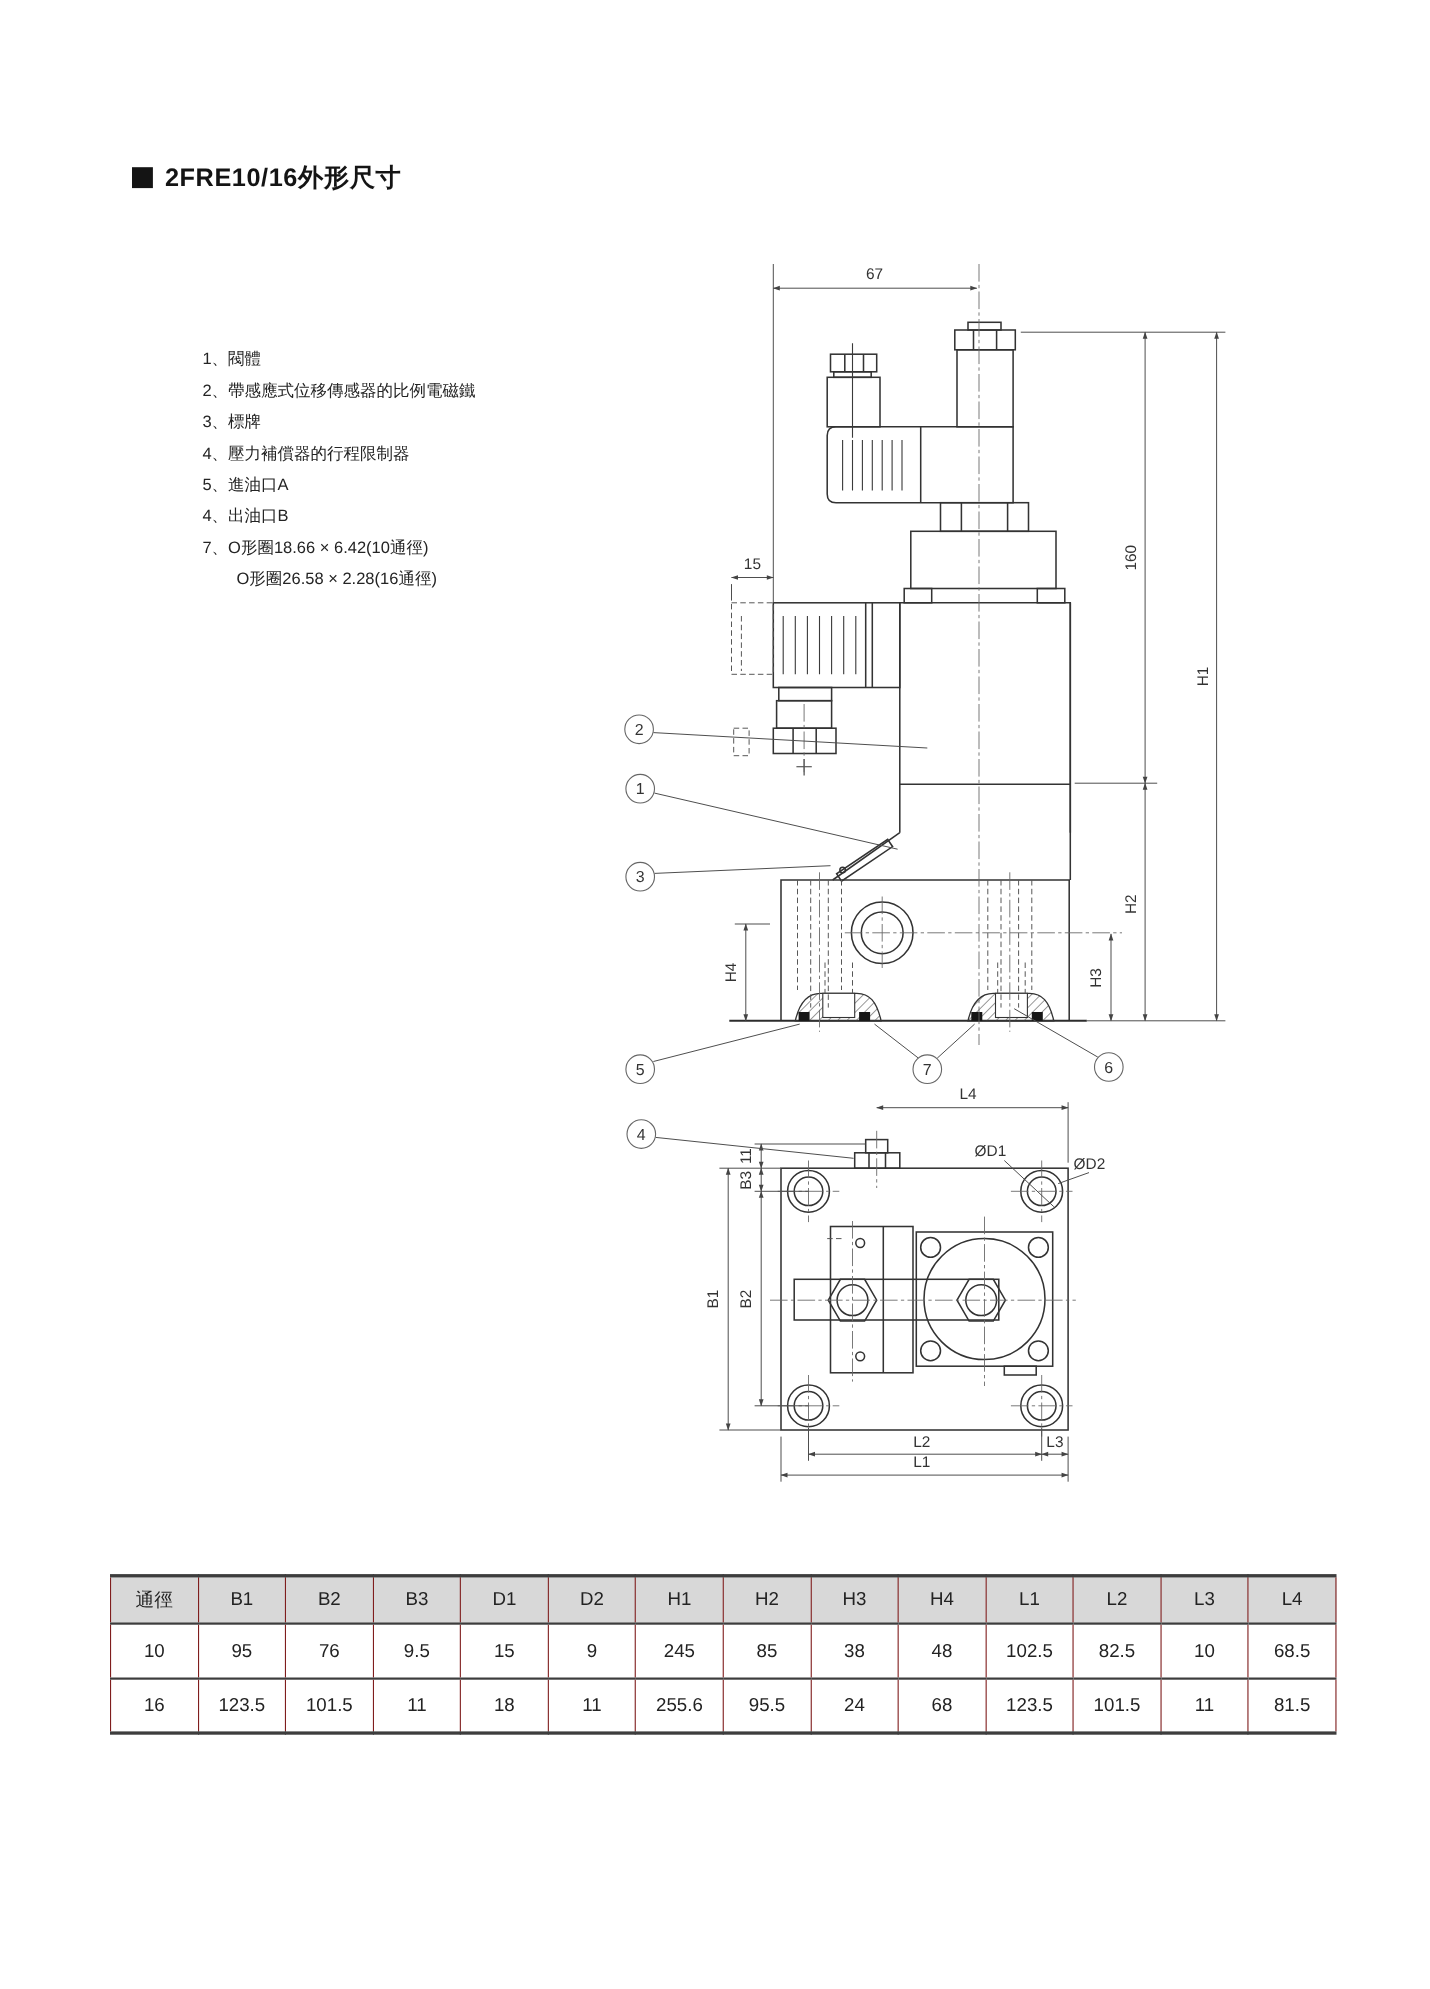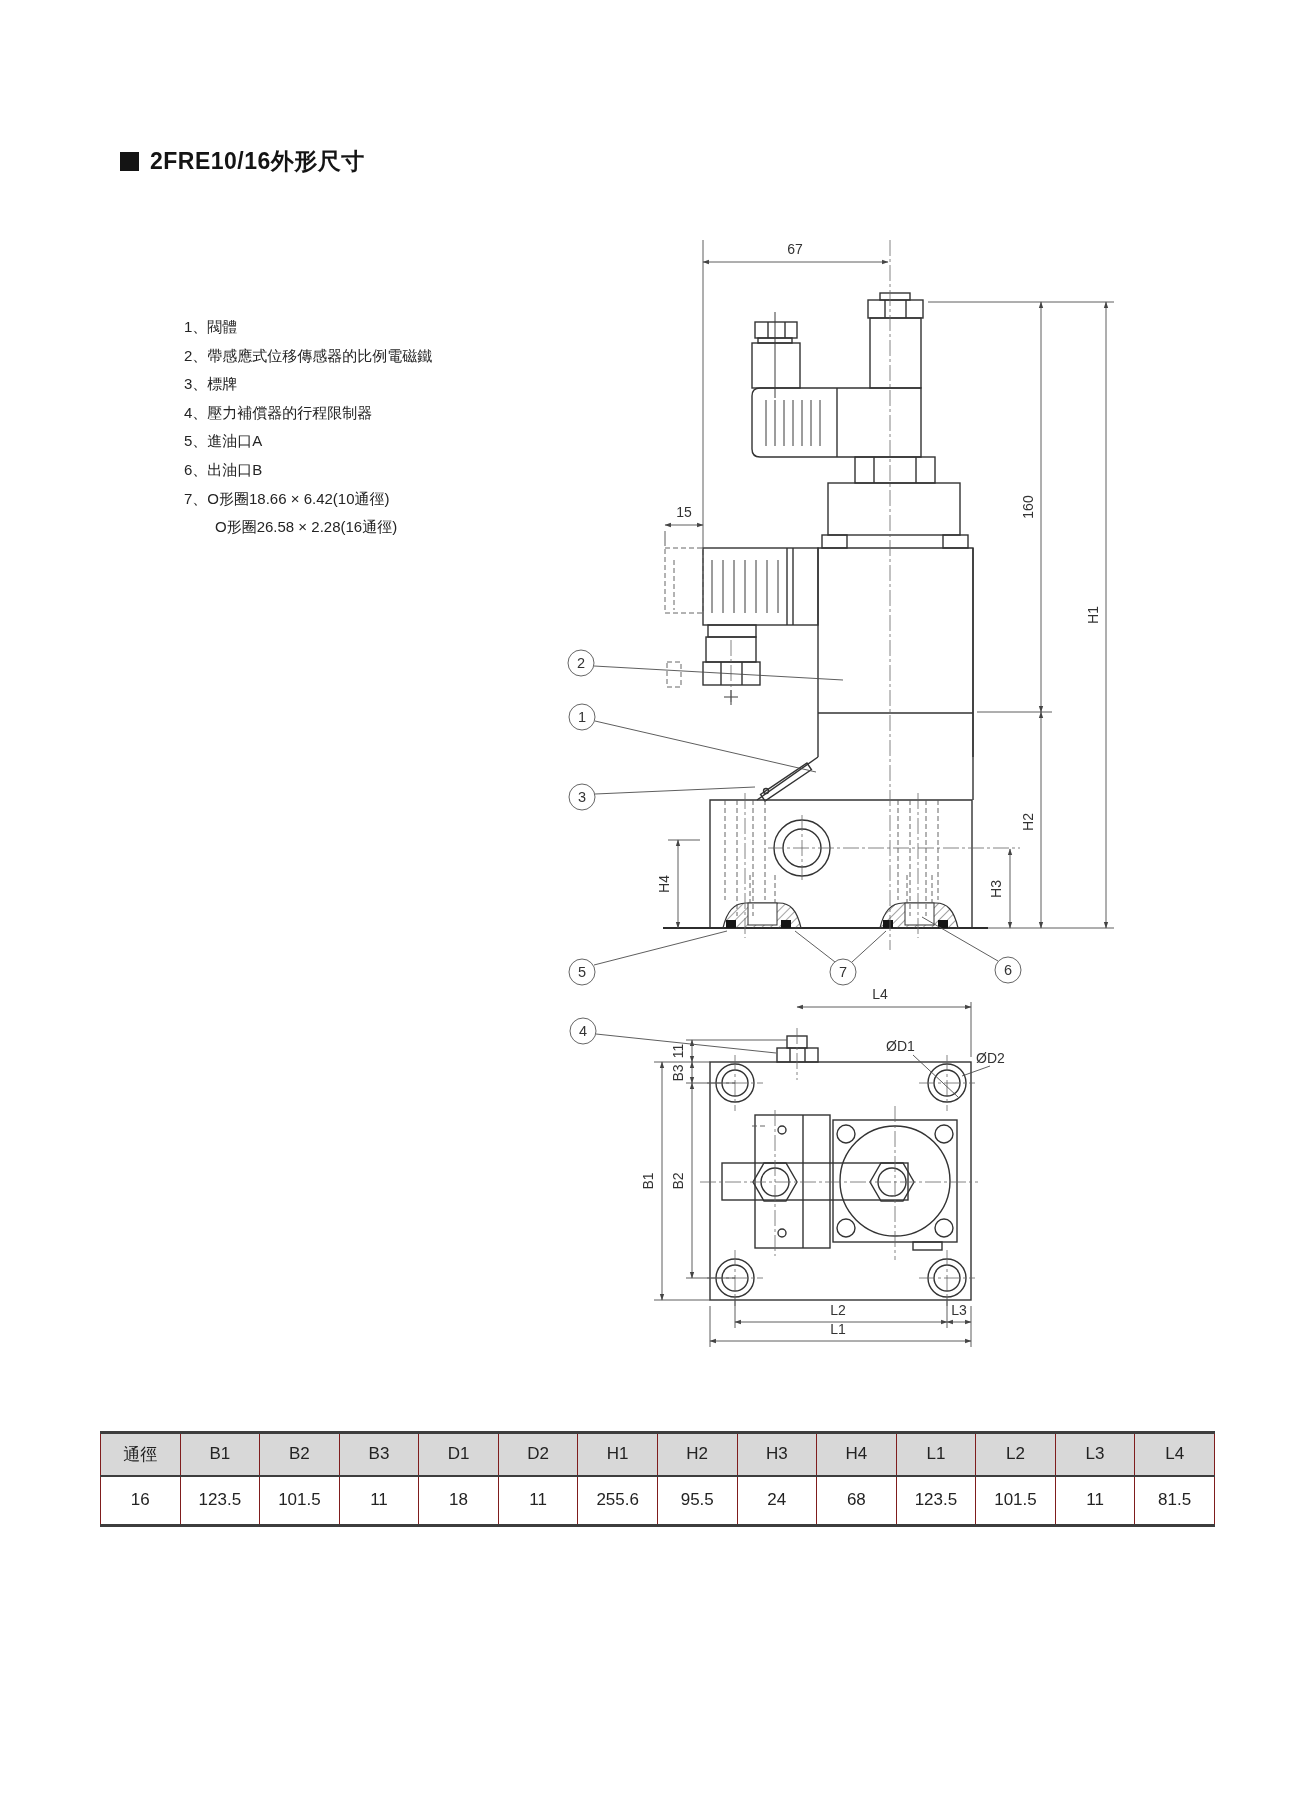--- a/index.html
+++ b/index.html
@@ -48,21 +48,21 @@
   <span class="bullet"></span>
   <h1>2FRE10/16外形尺寸</h1>
 </div>
 
 <ol class="parts">
   <li>1、閥體</li>
   <li>2、帶感應式位移傳感器的比例電磁鐵</li>
   <li>3、標牌</li>
   <li>4、壓力補償器的行程限制器</li>
   <li>5、進油口A</li>
-  <li>6、出油口B</li>
+  <li>4、出油口B</li>
   <li>7、O形圈18.66 × 6.42(10通徑)</li>
   <li class="cont">O形圈26.58 × 2.28(16通徑)</li>
 </ol>
 
 <svg class="drawing" width="1300" height="1380" viewBox="0 0 1300 1380" xmlns="http://www.w3.org/2000/svg">
   <defs>
     <pattern id="hatch" width="6" height="6" patternUnits="userSpaceOnUse" patternTransform="rotate(45)">
       <line x1="0" y1="0" x2="0" y2="6" stroke="#555" stroke-width="1.1"></line>
     </pattern>
     <marker id="mA" viewBox="0 0 10 10" refX="9.4" refY="5" markerWidth="11" markerHeight="7" orient="auto-start-reverse">
@@ -318,20 +318,36 @@
       <th>H2</th>
       <th>H3</th>
       <th>H4</th>
       <th>L1</th>
       <th>L2</th>
       <th>L3</th>
       <th>L4</th>
     </tr>
   </thead>
   <tbody>
+    <tr class="r10">
+      <td>10</td>
+      <td>95</td>
+      <td>76</td>
+      <td>9.5</td>
+      <td>15</td>
+      <td>9</td>
+      <td>245</td>
+      <td>85</td>
+      <td>38</td>
+      <td>48</td>
+      <td>102.5</td>
+      <td>82.5</td>
+      <td>10</td>
+      <td>68.5</td>
+    </tr>
     <tr class="r16">
       <td>16</td>
       <td>123.5</td>
       <td>101.5</td>
       <td>11</td>
       <td>18</td>
       <td>11</td>
       <td>255.6</td>
       <td>95.5</td>
       <td>24</td>

